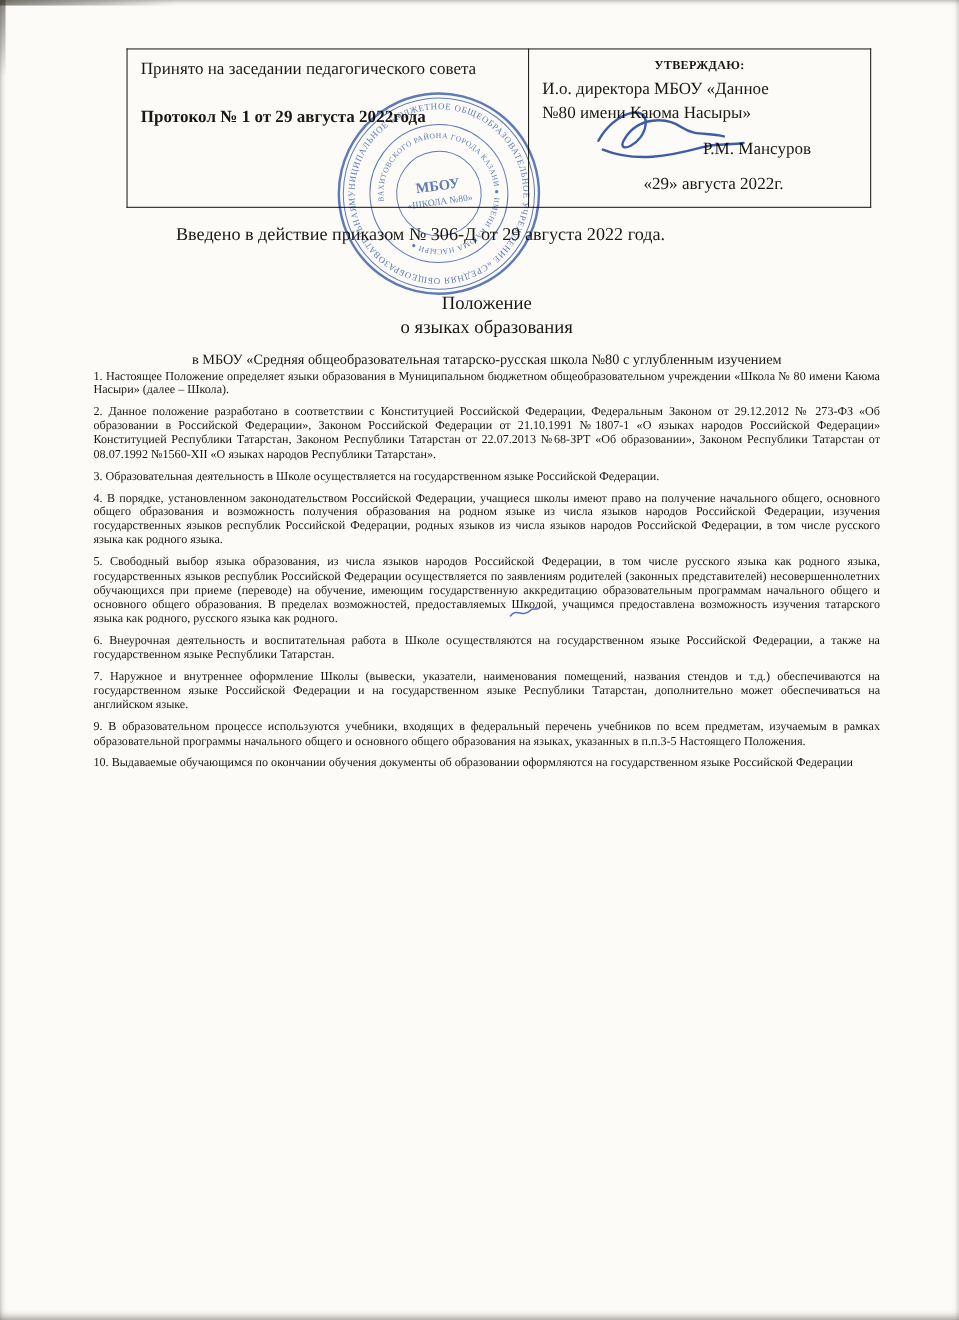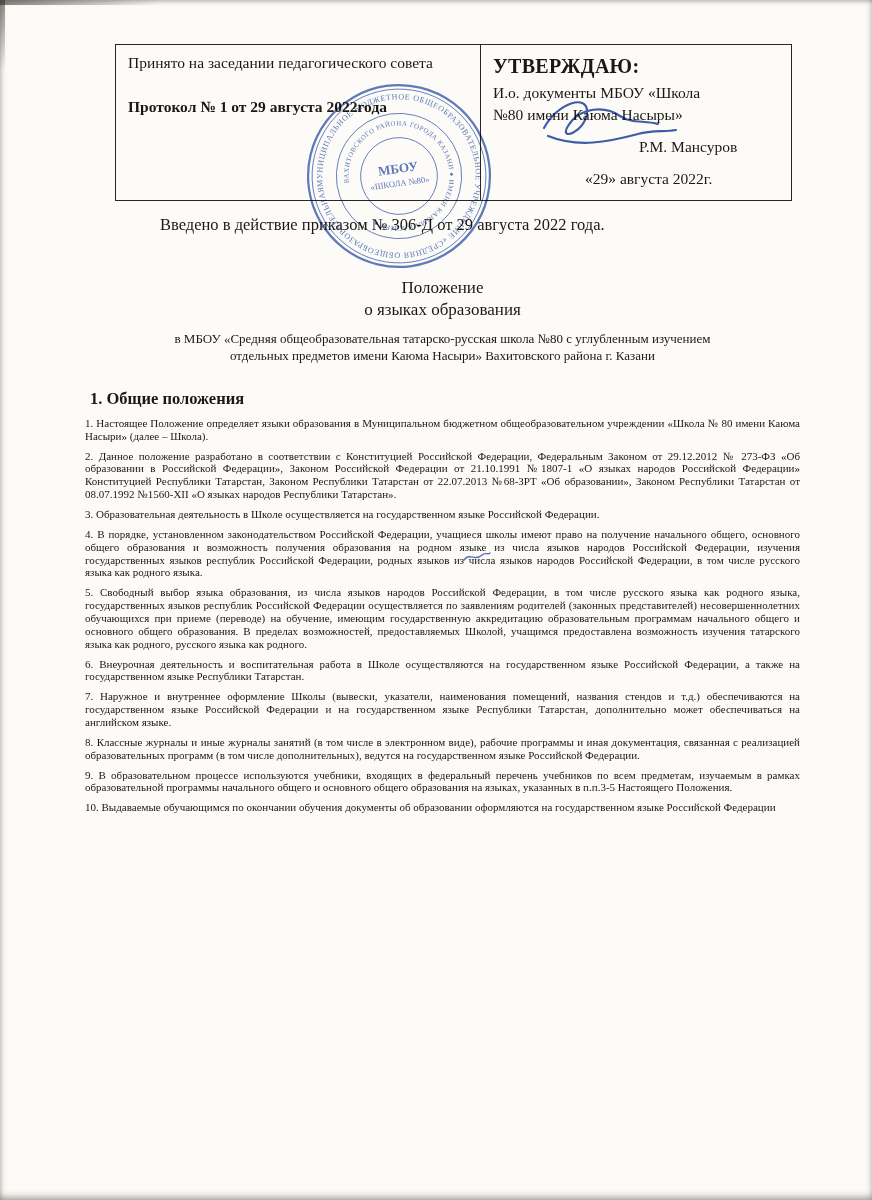--- a/index.html
+++ b/index.html
@@ -51,21 +51,21 @@
     border:1px solid #2a2723;
     vertical-align:top;
     padding:8px 12px 10px 12px;
     font-size:15.5px;
     line-height:1.3;
   }
   td.cell-left{width:54%;}
   td.cell-right{width:46%;}
   .adopted-line{white-space:nowrap;}
   .protocol-line{margin-top:24px;white-space:nowrap;font-weight:bold;}
-  .approve-line{font-weight:bold;text-align:left;font-size:20px;letter-spacing:.3px;}
+  .approve-line{font-weight:bold;text-align:center;font-size:11px;letter-spacing:.3px;}
   .director-line1{margin-top:4px;}
   .director-line2{margin-top:2px;}
   .signer-line{margin-top:12px;padding-left:146px;white-space:nowrap;}
   .date-line{margin-top:12px;padding-left:92px;white-space:nowrap;}
   
   .order-line{
     margin:14px 0 0 75px;
     font-size:16.5px;
   }
   
@@ -128,52 +128,49 @@
 
     <table class="header-table">
       <tbody>
         <tr>
           <td class="cell-left">
             <div class="adopted-line">Принято на заседании педагогического совета</div>
             <div class="protocol-line">Протокол № 1 от 29 августа 2022года</div>
           </td>
           <td class="cell-right">
             <div class="approve-line">УТВЕРЖДАЮ:</div>
-            <div class="director-line1">И.о. документы  МБОУ «Школа</div>
+            <div class="director-line1">И.о. директора  МБОУ «Данное</div>
             <div class="director-line2">№80 имени Каюма Насыры»</div>
             <div class="signer-line">Р.М. Мансуров</div>
             <div class="date-line">«29» августа  2022г.</div>
           </td>
         </tr>
       </tbody>
     </table>
 
     <div class="order-line">Введено в действие приказом № 306-Д  от  29 августа 2022 года.</div>
 
     <div class="title-block">
       <div class="title-line">Положение</div>
       <div class="title-line">о языках образования</div>
     </div>
 
     <div class="subtitle-block">
       <div class="subtitle-line">в МБОУ «Средняя общеобразовательная татарско-русская школа №80 с углубленным изучением</div>
-      <div class="subtitle-line">отдельных предметов имени Каюма Насыри» Вахитовского района г. Казани</div>
     </div>
 
-    <div class="section-heading">1. Общие положения</div>
 
     <div class="body-paragraphs">
         <p class="para">1.  Настоящее Положение определяет языки образования в Муниципальном бюджетном общеобразовательном учреждении «Школа № 80 имени Каюма Насыри» (далее – Школа).</p>
         <p class="para">2.  Данное положение разработано в соответствии с Конституцией Российской Федерации, Федеральным Законом от 29.12.2012 № 273-ФЗ «Об образовании в Российской Федерации», Законом Российской Федерации от 21.10.1991 №1807-1 «О языках народов Российской Федерации» Конституцией Республики Татарстан, Законом Республики Татарстан от 22.07.2013 №68-ЗРТ «Об образовании», Законом Республики Татарстан от 08.07.1992 №1560-XII «О языках народов Республики Татарстан».</p>
         <p class="para">3. Образовательная деятельность в Школе осуществляется на государственном языке Российской Федерации.</p>
         <p class="para">4. В порядке, установленном законодательством Российской Федерации, учащиеся школы имеют право на получение начального общего, основного общего образования и возможность получения образования на родном языке из числа языков народов Российской Федерации, изучения государственных языков республик Российской Федерации, родных языков из числа языков народов Российской Федерации, в том числе русского языка как родного языка.</p>
         <p class="para">5.  Свободный выбор языка образования, из числа языков народов Российской Федерации, в том числе русского языка как родного языка, государственных языков республик Российской Федерации осуществляется по заявлениям родителей (законных представителей) несовершеннолетних обучающихся при приеме (переводе) на обучение, имеющим государственную аккредитацию образовательным программам начального общего и основного общего образования. В пределах возможностей, предоставляемых Школой, учащимся предоставлена возможность изучения татарского языка как родного, русского языка как родного.</p>
         <p class="para">6.  Внеурочная деятельность и воспитательная работа в Школе осуществляются на государственном языке Российской Федерации, а также на государственном языке Республики Татарстан.</p>
         <p class="para">7. Наружное и внутреннее оформление Школы (вывески, указатели, наименования помещений, названия стендов и т.д.) обеспечиваются на государственном языке Российской Федерации и на государственном языке Республики Татарстан, дополнительно может обеспечиваться на английском языке.</p>
-        <p class="para">8. Классные журналы и иные журналы занятий (в том числе в электронном виде), рабочие программы и иная документация, связанная с реализацией образовательных программ (в том числе дополнительных), ведутся на государственном языке Российской Федерации.</p>
         <p class="para">9. В образовательном процессе используются учебники, входящих в федеральный перечень учебников по всем предметам, изучаемым в рамках образовательной программы начального общего и основного общего образования на языках, указанных в п.п.3-5 Настоящего Положения.</p>
         <p class="para">10. Выдаваемые обучающимся по окончании обучения документы об образовании оформляются на государственном языке Российской Федерации</p>
       </div>
   </div>
 
   <div class="stamp">
     <svg viewBox="0 0 190 190">
       <defs>
         <path id="stampOuterPath" d="M95,95 m -76,0 a76,76 0 1 1 152,0 a76,76 0 1 1 -152,0"></path>
         <path id="stampInnerPath" d="M95,95 m -50,0 a50,50 0 1 1 100,0 a50,50 0 1 1 -100,0"></path>

